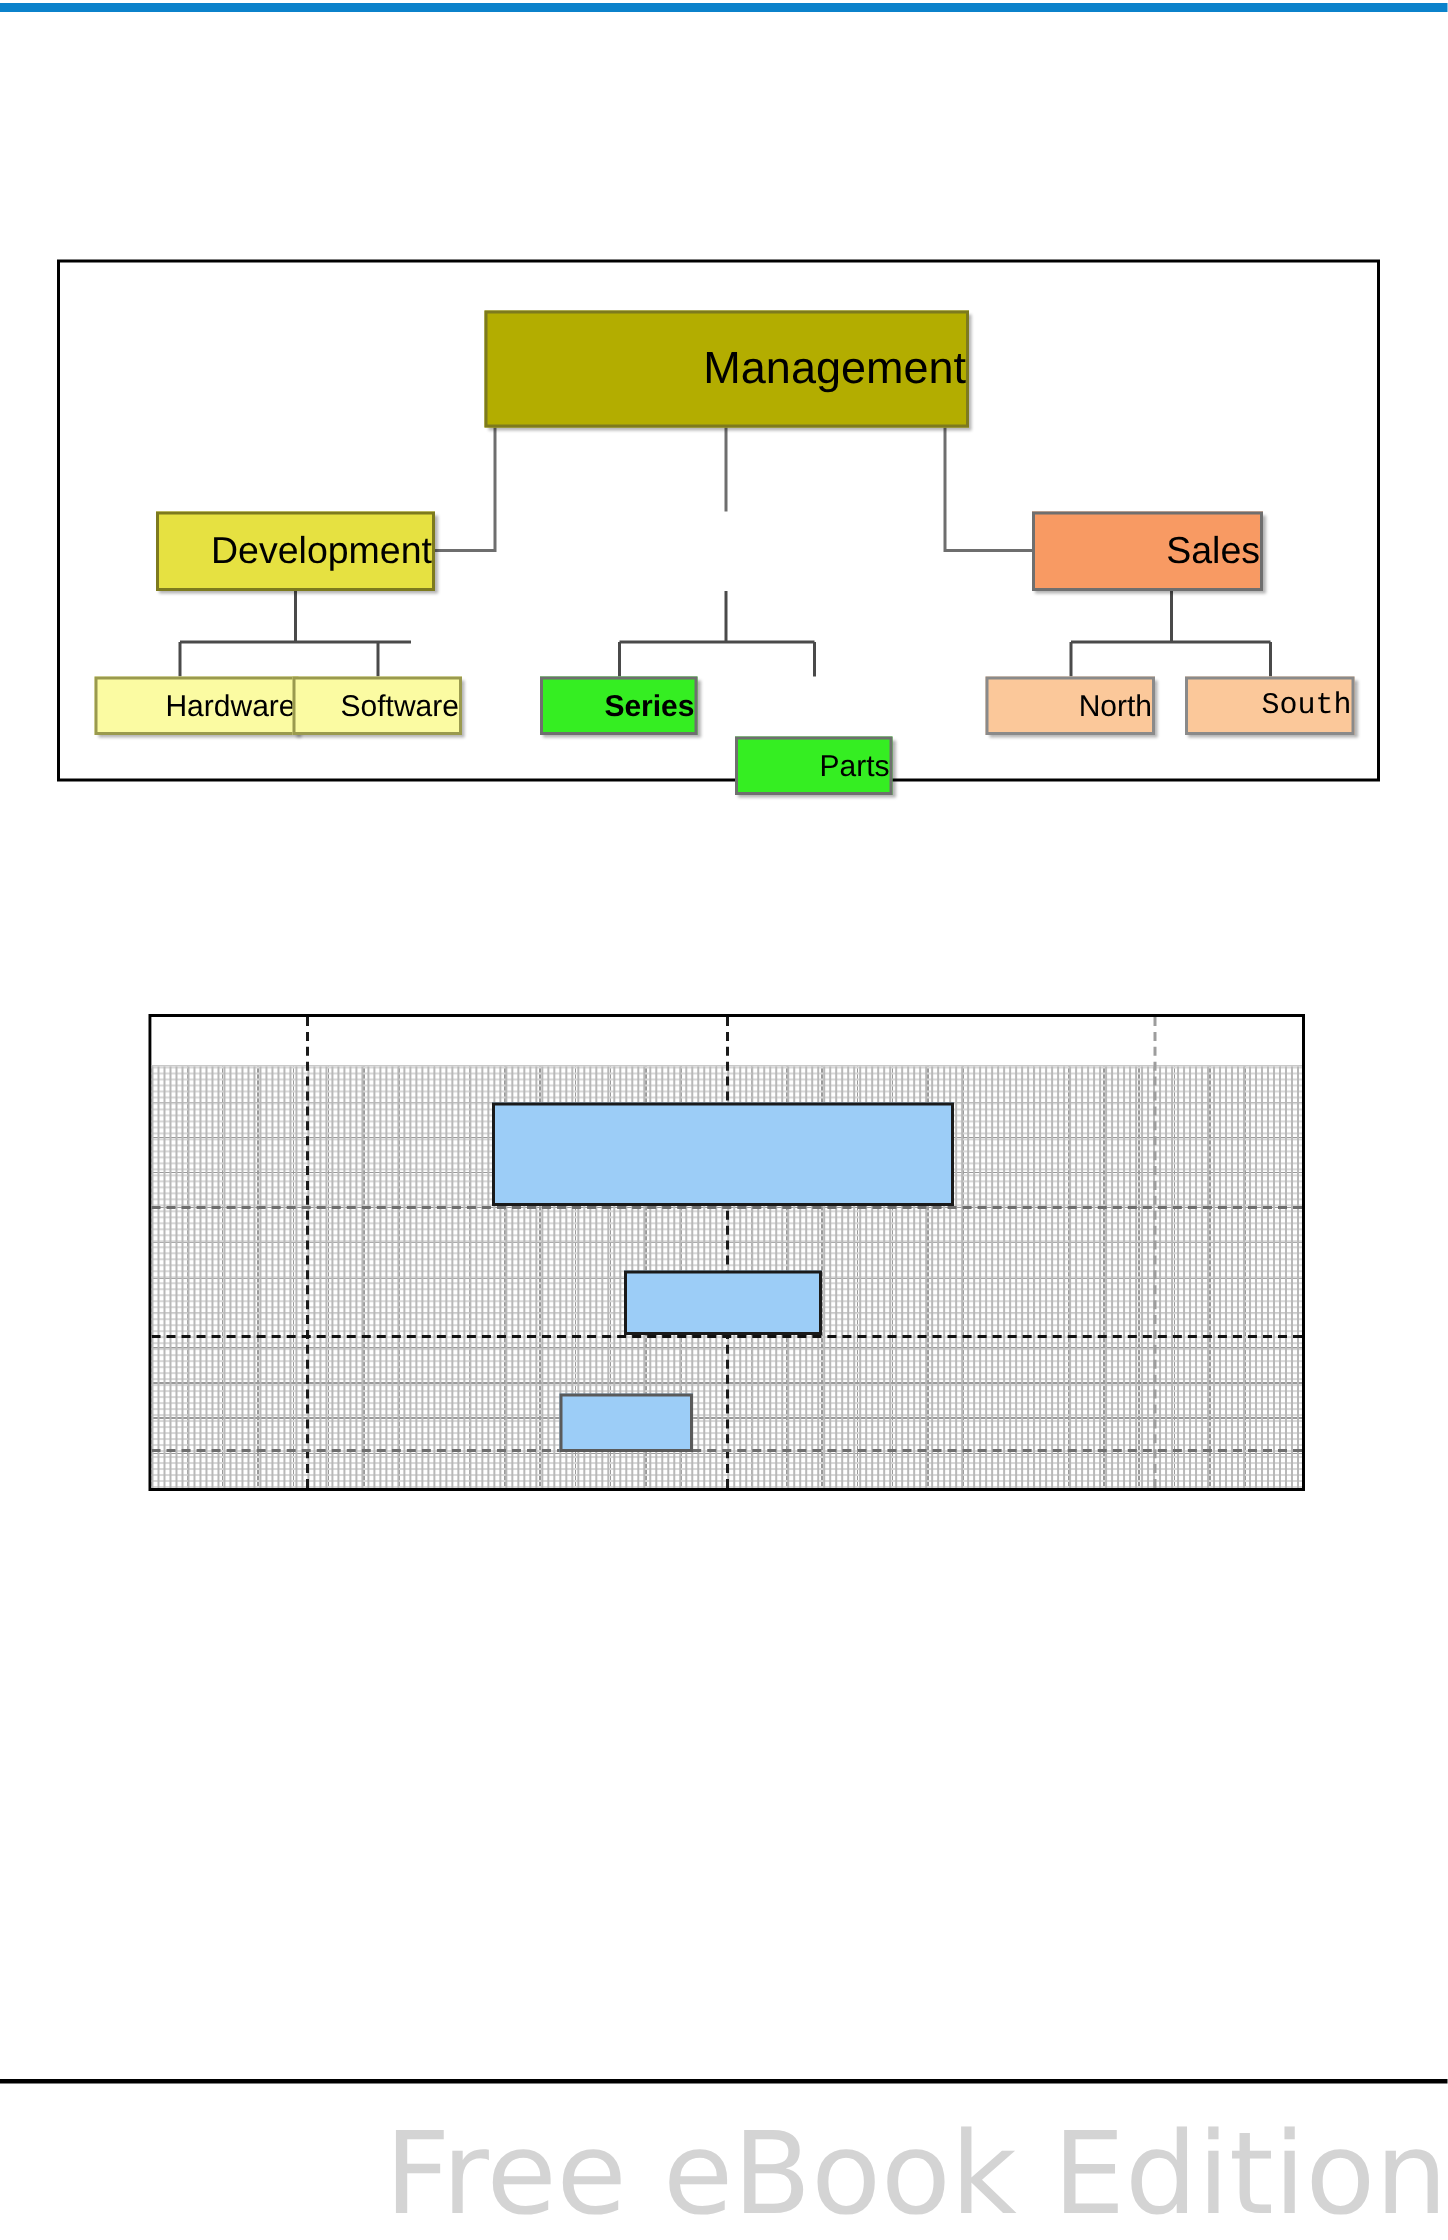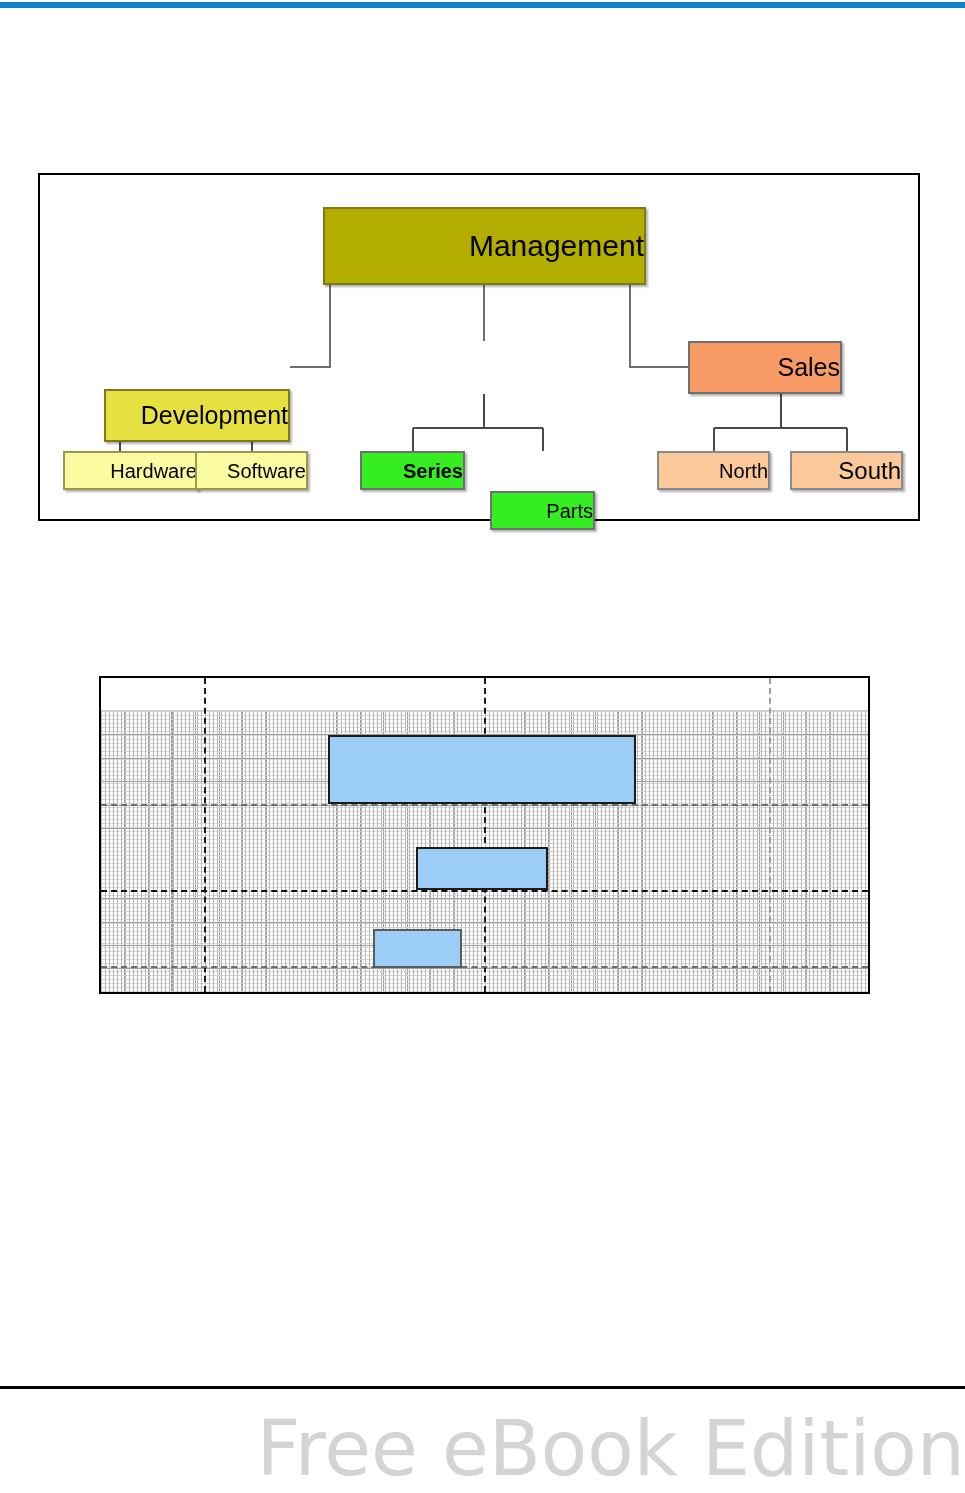--- a/index.html
+++ b/index.html
@@ -40,21 +40,20 @@
   #node-management{
     left:283px;top:32px;width:323px;height:78px;
     background:#b3ad00;border:2px solid #7d7a1e;
     font-size:30px;
   }
   
   #node-development{
     left:64px;top:166px;width:186px;height:53px;
     background:#e6e141;border:2px solid #7d7a1e;
     font-size:25px;
-    margin-top:48px;
   }
   #node-production{
     left:345px;top:166px;width:198px;height:53px;
     background:#3bcb7d;border:2px solid #6f6f6f;
     font-size:25px;
   }
   #node-sales{
     left:648px;top:166px;width:154px;height:53px;
     background:#f89a63;border:2px solid #6f6f6f;
     font-size:25px;
@@ -83,21 +82,22 @@
     margin-top:40px;
   }
   #node-north{
     left:617px;top:276px;width:113px;height:39px;
     background:#fbc89a;border:2px solid #8a8a8a;
     font-size:20px;
   }
   #node-south{
     left:750px;top:276px;width:113px;height:39px;
     background:#fbc89a;border:2px solid #8a8a8a;
-    font-size:24px;
+    font-size:20px;
+    font-family:Liberation Mono, monospace;
   }
 
   
   #gantt-figure{
     position:absolute;left:99px;top:676px;width:771px;height:318px;
     border:2px solid #000000;
     background:#ffffff;
     box-sizing:border-box;
     overflow:hidden;
   }

